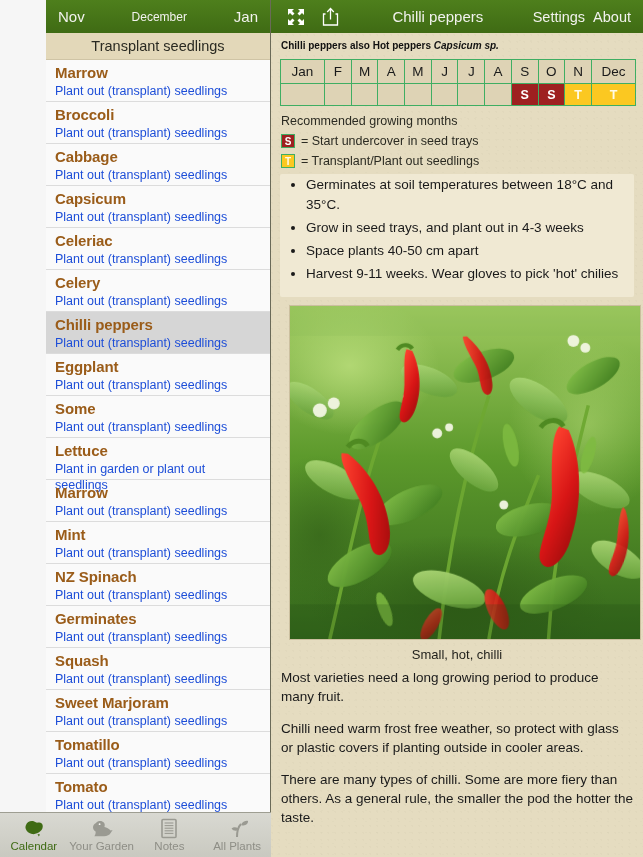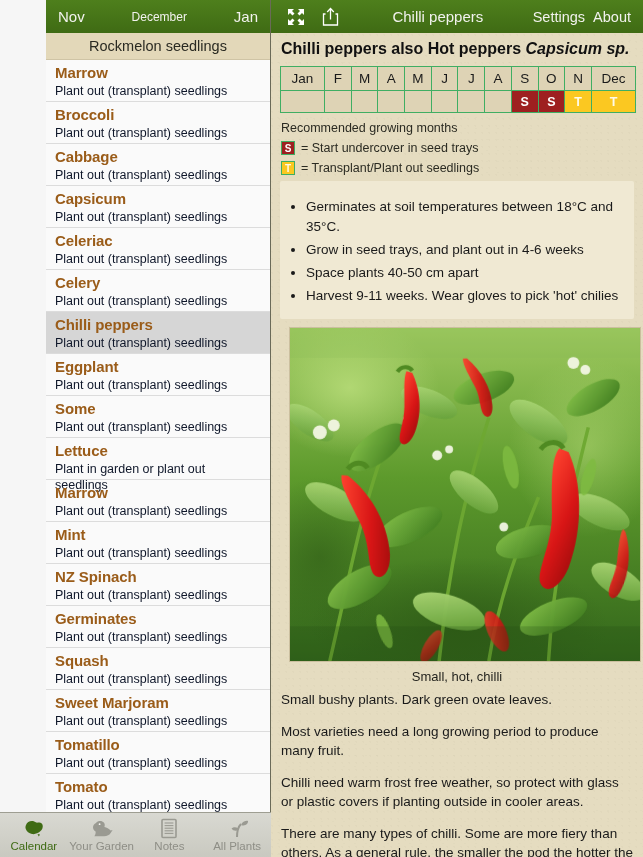--- a/index.html
+++ b/index.html
@@ -53,21 +53,21 @@
   }
   .plant-row.selected { background: #d6d6d6; }
   .plant-name {
     color: #9a5c19;
     font-weight: bold;
     font-size: 15px;
     line-height: 20px;
     letter-spacing: -0.1px;
   }
   .plant-sub {
-    color: #0f172a;
+    color: #1d4ed8;
     font-size: 12.5px;
     line-height: 16px;
   }
 
   
   #tab-bar {
     position: absolute; left: 0; bottom: 0;
     width: 271px; height: 45px;
     background: linear-gradient(180deg,#d9d9d2 0%, #c9c9c0 100%);
     border-top: 1px solid #9e9e92;
@@ -108,21 +108,21 @@
     flex: 1;
     overflow: hidden;
     background:
       radial-gradient(circle at 18% 22%, rgba(0,0,0,0.018) 0 1px, transparent 1px),
       radial-gradient(circle at 62% 68%, rgba(0,0,0,0.015) 0 1px, transparent 1px),
       #e5dcc0;
     background-size: 7px 7px, 11px 11px, auto;
     padding: 0 8px;
   }
   .page-heading {
-    font-size: 16px;
+    font-size: 10px;
     font-weight: bold;
     color: #111;
     padding: 7px 2px 6px 2px;
     white-space: nowrap;
   }
   .page-heading i { font-style: italic; }
 
   
   table.months {
     border-collapse: collapse;
@@ -152,21 +152,21 @@
     border: 1px solid #3fae63;
   }
   .badge.s { background: #9e2020; }
   .badge.t { background: #fbc821; color: #fffbe8; }
   .legend-text { font-size: 12.5px; color: #2b2b22; }
 
   
   .bullets {
     background: #f0e9d3;
     margin: 5px 1px 0 1px;
-    padding: 16px 12px 10px 26px;
+    padding: 1px 12px 10px 26px;
     border-radius: 2px;
   }
   .bullets li {
     font-size: 13.5px;
     line-height: 20px;
     color: #1a1a1a;
     margin-bottom: 3px;
   }
 
   
@@ -199,21 +199,21 @@
 <div id="app">
 
   <div id="left-panel">
 
     <div class="month-bar">
       <span class="prev">Nov</span>
       <span class="cur">December</span>
       <span class="next">Jan</span>
     </div>
 
-    <div class="subtitle-bar">Rockmelon seedlings</div>
+    <div class="subtitle-bar">Transplant seedlings</div>
 
     <div id="plant-list">
         <div class="plant-row">
           <div class="plant-name">Marrow</div>
           <div class="plant-sub">Plant out (transplant) seedlings</div>
         </div>
         <div class="plant-row">
           <div class="plant-name">Broccoli</div>
           <div class="plant-sub">Plant out (transplant) seedlings</div>
         </div>
@@ -401,21 +401,21 @@
           </div>
           <div class="legend-row">
             <span class="badge t">T</span>
             <span class="legend-text">= Transplant/Plant out seedlings</span>
           </div>
         </div>
 
       <div class="bullets">
         <ul id="bullet-list">
             <li>Germinates at soil temperatures between 18°C and 35°C.</li>
-            <li>Grow in seed trays, and plant out in 4-6 weeks</li>
+            <li>Grow in seed trays, and plant out in 4-3 weeks</li>
             <li>Space plants 40-50 cm apart</li>
             <li>Harvest 9-11 weeks. Wear gloves to pick 'hot' chilies</li>
           </ul>
       </div>
 
       <div class="photo-wrap">
         <div class="photo">
           <svg viewBox="0 0 352 335" preserveAspectRatio="none">
             <defs>
               <linearGradient id="bgv" x1="0" y1="0" x2="0" y2="1">
@@ -513,21 +513,20 @@
             </g>
 
             <rect width="352" height="30" fill="#88bb55" opacity="0.20"></rect>
             <rect y="300" width="352" height="35" fill="#1f4a12" opacity="0.22"></rect>
           </svg>
         </div>
         <div class="caption">Small, hot, chilli</div>
       </div>
 
       <div id="paragraphs">
-          <div class="body-p">Small bushy plants. Dark green ovate leaves.</div>
           <div class="body-p">Most varieties need a long growing period to produce many fruit.</div>
           <div class="body-p">Chilli need warm frost free weather, so protect with glass or plastic covers if planting outside in cooler areas.</div>
           <div class="body-p">There are many types of chilli. Some are more fiery than others. As a general rule, the smaller the pod the hotter the taste.</div>
         </div>
 
     </div>
   </div>
 </div>
 
 </body></html>

